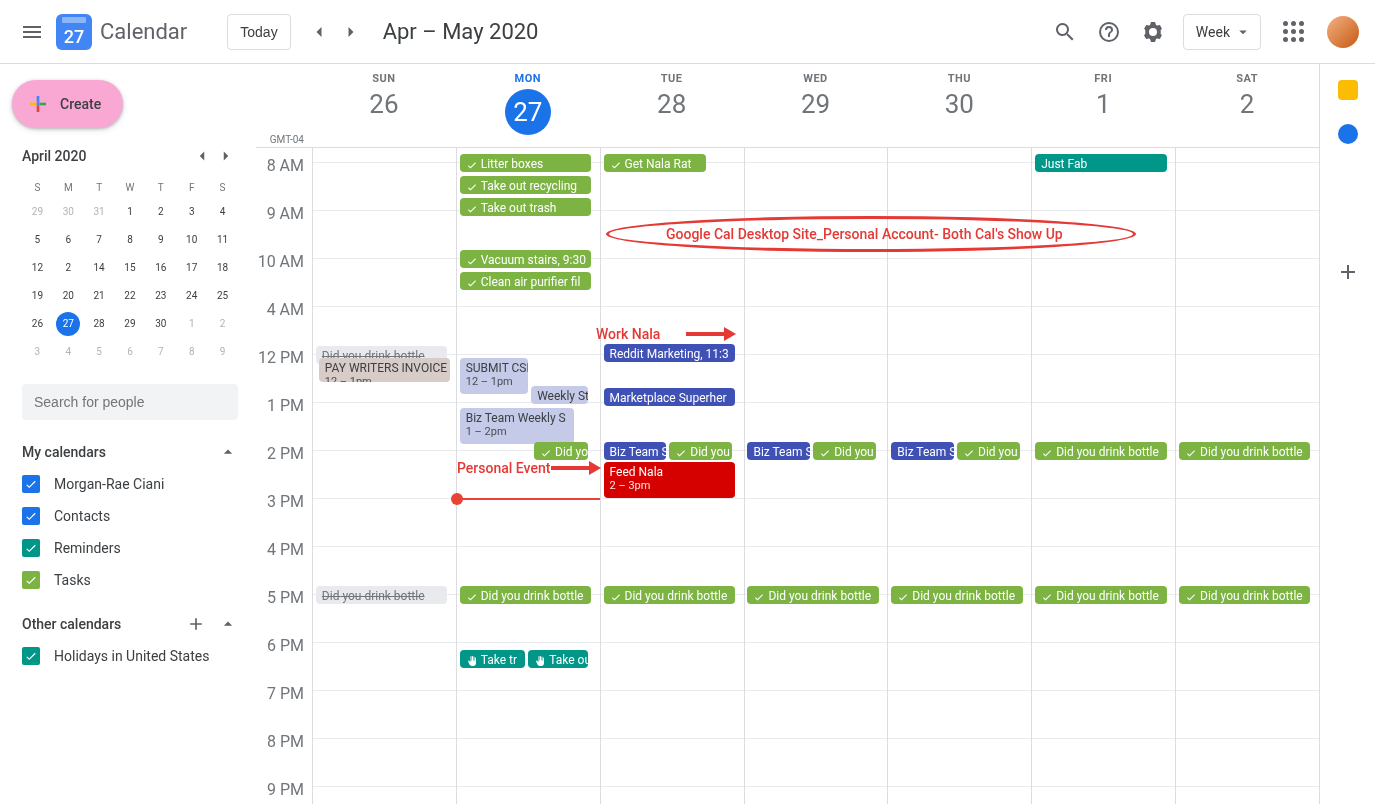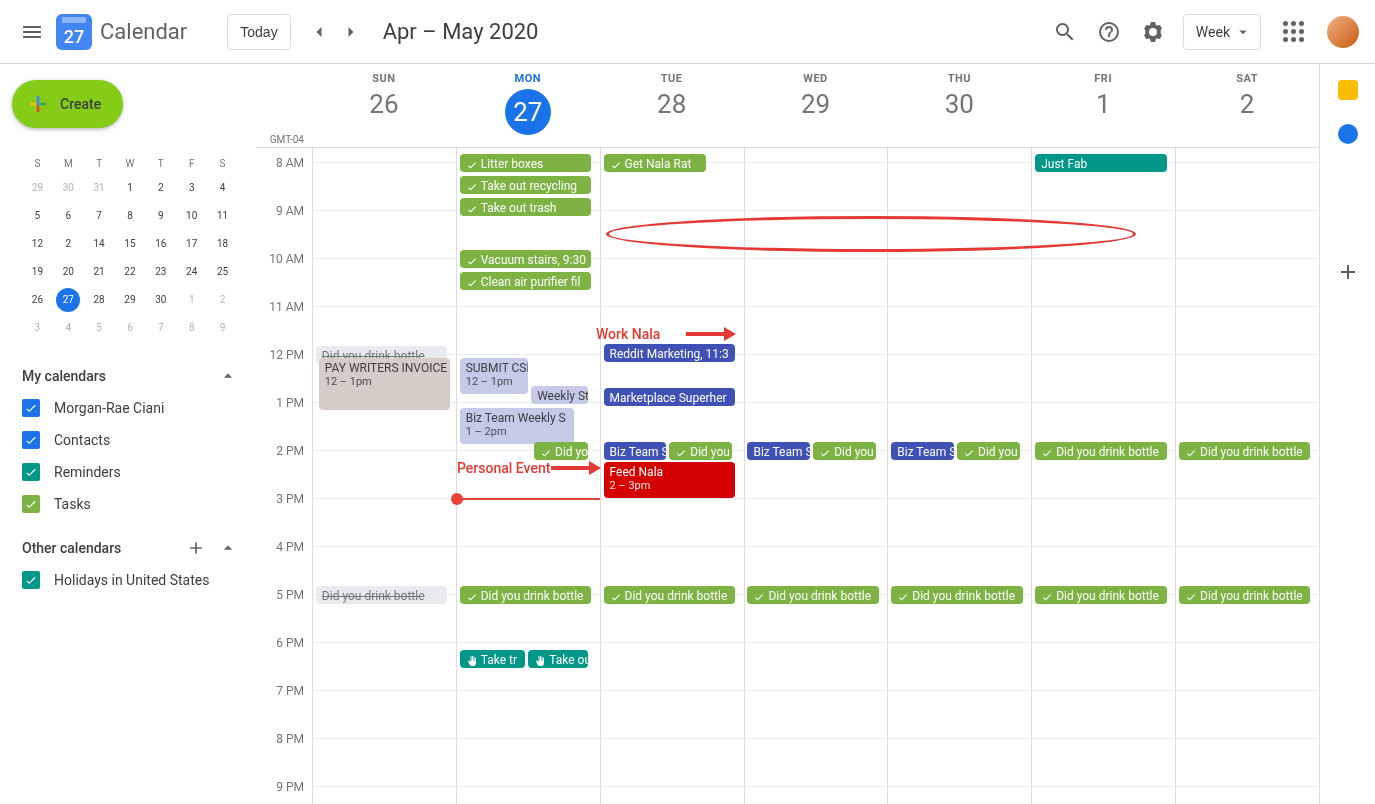--- a/index.html
+++ b/index.html
@@ -17,21 +17,21 @@
 .spacer { flex: 1; }
 .hicon { width: 40px; height: 40px; display:flex; align-items:center; justify-content:center; border-radius:50%; cursor:pointer; color:#5f6368; margin:0 2px; }
 .hicon svg { width:24px; height:24px; fill:#5f6368; }
 .view-select { height: 36px; padding: 0 8px 0 12px; border:1px solid #dadce0; border-radius:4px; display:flex; align-items:center; font-size:14px; color:#3c4043; cursor:pointer; margin-left:8px; }
 .view-select svg { width:18px; height:18px; fill:#5f6368; margin-left:4px; }
 .apps-grid { display:grid; grid-template-columns:repeat(3,5px); grid-template-rows:repeat(3,5px); gap:3px; }
 .apps-grid span { background:#5f6368; border-radius:50%; width:5px; height:5px; }
 .avatar { width:32px; height:32px; border-radius:50%; background:linear-gradient(135deg,#f4b183,#c55a11); margin:0 8px 0 12px; }
 .main { display:flex; height: calc(100vh - 64px); }
 .sidebar { width:256px; padding:16px 0 16px 0; overflow-y:auto; }
-.create-btn { height:48px; border-radius:24px; box-shadow:0 1px 3px rgba(60,64,67,.3),0 2px 6px rgba(60,64,67,.15); display:inline-flex; align-items:center; padding:0 22px 0 14px; margin-left:12px; background:#84cc16; cursor:pointer; }
+.create-btn { height:48px; border-radius:24px; box-shadow:0 1px 3px rgba(60,64,67,.3),0 2px 6px rgba(60,64,67,.15); display:inline-flex; align-items:center; padding:0 22px 0 14px; margin-left:12px; background:#f9a8d4; cursor:pointer; }
 .plus-icon { width:24px; height:24px; margin-right:10px; }
 .create-text { font-size:14px; font-weight:500; color:#3c4043; }
 .mini-cal { padding:16px 18px 8px 22px; }
 .mini-head { display:flex; align-items:center; }
 .mini-title { font-size:14px; color:#3c4043; font-weight:500; flex:1; }
 .mini-arrow { width:24px; height:24px; display:flex; align-items:center; justify-content:center; cursor:pointer; }
 .mini-arrow svg { width:18px; height:18px; fill:#5f6368; }
 .mini-grid { display:grid; grid-template-columns:repeat(7,1fr); gap:0; margin-top:8px; text-align:center; font-size:10px; }
 .mini-dow { color:#70757a; height:24px; line-height:24px; }
 .mini-day { height:28px; line-height:24px; color:#3c4043; font-size:10px; cursor:pointer; position:relative; }
@@ -50,21 +50,21 @@
 .grid-wrap { flex:1; display:flex; flex-direction:column; position:relative; }
 .day-headers { display:flex; padding-left:56px; border-bottom:1px solid #dadce0; }
 .day-head { flex:1; text-align:center; padding:8px 0 12px; }
 .day-name { font-size:11px; font-weight:700; color:#70757a; letter-spacing:0.5px; }
 .day-name.today { color:#1a73e8; }
 .day-num { font-size:26px; color:#70757a; margin-top:4px; }
 .day-num.today span { background:#1a73e8; color:#fff; border-radius:50%; width:46px; height:46px; display:inline-flex; align-items:center; justify-content:center; }
 .tz-label { position:absolute; left:0; top:70px; font-size:10px; color:#70757a; width:56px; text-align:right; padding-right:8px; }
 .grid-body { flex:1; overflow:hidden; position:relative; display:flex; }
 .time-col { width:56px; text-align:right; padding-right:8px; }
-.time-label { height:48px; font-size:12px; color:#70757a; transform:translateY(-6px); }
+.time-label { height:48px; font-size:16px; color:#70757a; transform:translateY(-6px); }
 .days-grid { flex:1; display:flex; position:relative; }
 .day-col { flex:1; border-left:1px solid #dadce0; position:relative; }
 .hour-line { position:absolute; left:0; right:0; height:1px; background:#e8eaed; }
 .event { position:absolute; border-radius:4px; padding:3px 6px; font-size:12px; color:#fff; overflow:hidden; white-space:nowrap; cursor:pointer; }
 .event.green { background:#7cb342; }
 .event.teal { background:#009688; }
 .event.blue { background:#3f51b5; }
 .event.red { background:#d50000; }
 .event.gray { background:#e8eaed; color:#70757a; }
 .event.gray.strike { text-decoration:line-through; }
@@ -148,20 +148,33 @@
           <path fill="#4285F4" d="M16 16V6h4v10z"></path>
           <path fill="#EA4335" d="M16 20v10h4V20z"></path>
           <path fill="#FBBC05" d="M6 16h10v4H6z"></path>
           <path fill="#34A853" d="M20 16h10v4H20z"></path>
           <path fill="#4285F4" d="M16 16h4v4h-4z"></path>
         </svg>
       <span class="create-text">Create</span>
     </div>
 
     <div class="mini-cal">
+      <div class="mini-head">
+        <div class="mini-title">April 2020</div>
+        <div class="mini-arrow">
+            <svg viewBox="0 0 24 24">
+              <path d="M15 6l-6 6 6 6z"></path>
+            </svg>
+          </div>
+        <div class="mini-arrow">
+            <svg viewBox="0 0 24 24">
+              <path d="M9 6l6 6-6 6z"></path>
+            </svg>
+          </div>
+      </div>
       <div class="mini-grid" id="mini-grid">
           <div class="mini-dow">S</div>
           <div class="mini-dow">M</div>
           <div class="mini-dow">T</div>
           <div class="mini-dow">W</div>
           <div class="mini-dow">T</div>
           <div class="mini-dow">F</div>
           <div class="mini-dow">S</div>
           <div class="mini-day muted"><span>29</span></div>
           <div class="mini-day muted"><span>30</span></div>
@@ -201,20 +214,23 @@
           <div class="mini-day muted"><span>3</span></div>
           <div class="mini-day muted"><span>4</span></div>
           <div class="mini-day muted"><span>5</span></div>
           <div class="mini-day muted"><span>6</span></div>
           <div class="mini-day muted"><span>7</span></div>
           <div class="mini-day muted"><span>8</span></div>
           <div class="mini-day muted"><span>9</span></div>
         </div>
     </div>
 
+    <div class="search-box">
+      <input placeholder="Search for people" style="">
+    </div>
 
     <div class="cal-section">
       <div class="cal-sec-head">
         <div class="cal-sec-title">My calendars</div>
         <svg viewBox="0 0 24 24">
             <path d="M7 14l5-5 5 5z"></path>
           </svg>
       </div>
       <div id="my-cal-list">
           <div class="cal-item">
@@ -306,21 +322,21 @@
           <div class="day-name">SAT</div>
           <div class="day-num"><span>2</span></div>
         </div>
       </div>
     <div class="grid-body">
       <div class="time-col" id="time-col">
           <div style="height: 14px;"></div>
           <div class="time-label">8 AM</div>
           <div class="time-label">9 AM</div>
           <div class="time-label">10 AM</div>
-          <div class="time-label">11 AM</div>
+          <div class="time-label">4 AM</div>
           <div class="time-label">12 PM</div>
           <div class="time-label">1 PM</div>
           <div class="time-label">2 PM</div>
           <div class="time-label">3 PM</div>
           <div class="time-label">4 PM</div>
           <div class="time-label">5 PM</div>
           <div class="time-label">6 PM</div>
           <div class="time-label">7 PM</div>
           <div class="time-label">8 PM</div>
           <div class="time-label">9 PM</div>
@@ -335,21 +351,21 @@
             <div class="hour-line" style="top: 254px;"></div>
             <div class="hour-line" style="top: 302px;"></div>
             <div class="hour-line" style="top: 350px;"></div>
             <div class="hour-line" style="top: 398px;"></div>
             <div class="hour-line" style="top: 446px;"></div>
             <div class="hour-line" style="top: 494px;"></div>
             <div class="hour-line" style="top: 542px;"></div>
             <div class="hour-line" style="top: 590px;"></div>
             <div class="hour-line" style="top: 638px;"></div>
             <div class="event gray strike" style="top: 198px; height: 18px; left: 2%; width: 92%;"><span>Did you drink bottle</span></div>
-            <div class="event lav2" style="top: 210px; height: 52px; left: 4%; width: 92%;"><span>PAY WRITERS INVOICE</span><div style="font-size:11px;opacity:0.9;">12 – 1pm</div></div>
+            <div class="event lav2" style="top: 210px; height: 24px; left: 4%; width: 92%;"><span>PAY WRITERS INVOICE</span><div style="font-size:11px;opacity:0.9;">12 – 1pm</div></div>
             <div class="event gray strike" style="top: 438px; height: 18px; left: 2%; width: 92%;"><span>Did you drink bottle</span></div>
           </div>
           <div class="day-col">
             <div class="hour-line" style="top: 14px;"></div>
             <div class="hour-line" style="top: 62px;"></div>
             <div class="hour-line" style="top: 110px;"></div>
             <div class="hour-line" style="top: 158px;"></div>
             <div class="hour-line" style="top: 206px;"></div>
             <div class="hour-line" style="top: 254px;"></div>
             <div class="hour-line" style="top: 302px;"></div>
@@ -510,20 +526,21 @@
             <div class="event green" style="top: 294px; height: 18px; left: 2%; width: 92%;"><span class="check-icon"><svg viewBox="0 0 24 24">
                   <path d="M9 16.2l-3.5-3.5L4 14.2 9 19l11-11-1.4-1.4z"></path>
                 </svg></span><span>Did you drink bottle</span></div>
             <div class="event green" style="top: 438px; height: 18px; left: 2%; width: 92%;"><span class="check-icon"><svg viewBox="0 0 24 24">
                   <path d="M9 16.2l-3.5-3.5L4 14.2 9 19l11-11-1.4-1.4z"></path>
                 </svg></span><span>Did you drink bottle</span></div>
           </div>
         </div>
 
       <div class="anno-oval" style="left:350px;top:68px;width:530px;height:36px;"></div>
+      <div class="annotation" style="left:410px;top:78px;">Google Cal Desktop Site_Personal Account- Both Cal's Show Up</div>
       <div class="annotation" style="left:340px;top:178px;">Work Nala</div>
       <svg class="anno-arrow" style="left:430px;top:176px;width:50px;height:20px;" viewBox="0 0 50 20">
           <line x1="0" y1="10" x2="38" y2="10" stroke="#e53935" stroke-width="4"></line>
           <polygon points="38,3 50,10 38,17" fill="#e53935"></polygon>
         </svg>
       <div class="annotation" style="left:201px;top:312px;">Personal Event</div>
       <svg class="anno-arrow" style="left:295px;top:310px;width:50px;height:20px;" viewBox="0 0 50 20">
           <line x1="0" y1="10" x2="38" y2="10" stroke="#e53935" stroke-width="4"></line>
           <polygon points="38,3 50,10 38,17" fill="#e53935"></polygon>
         </svg>

